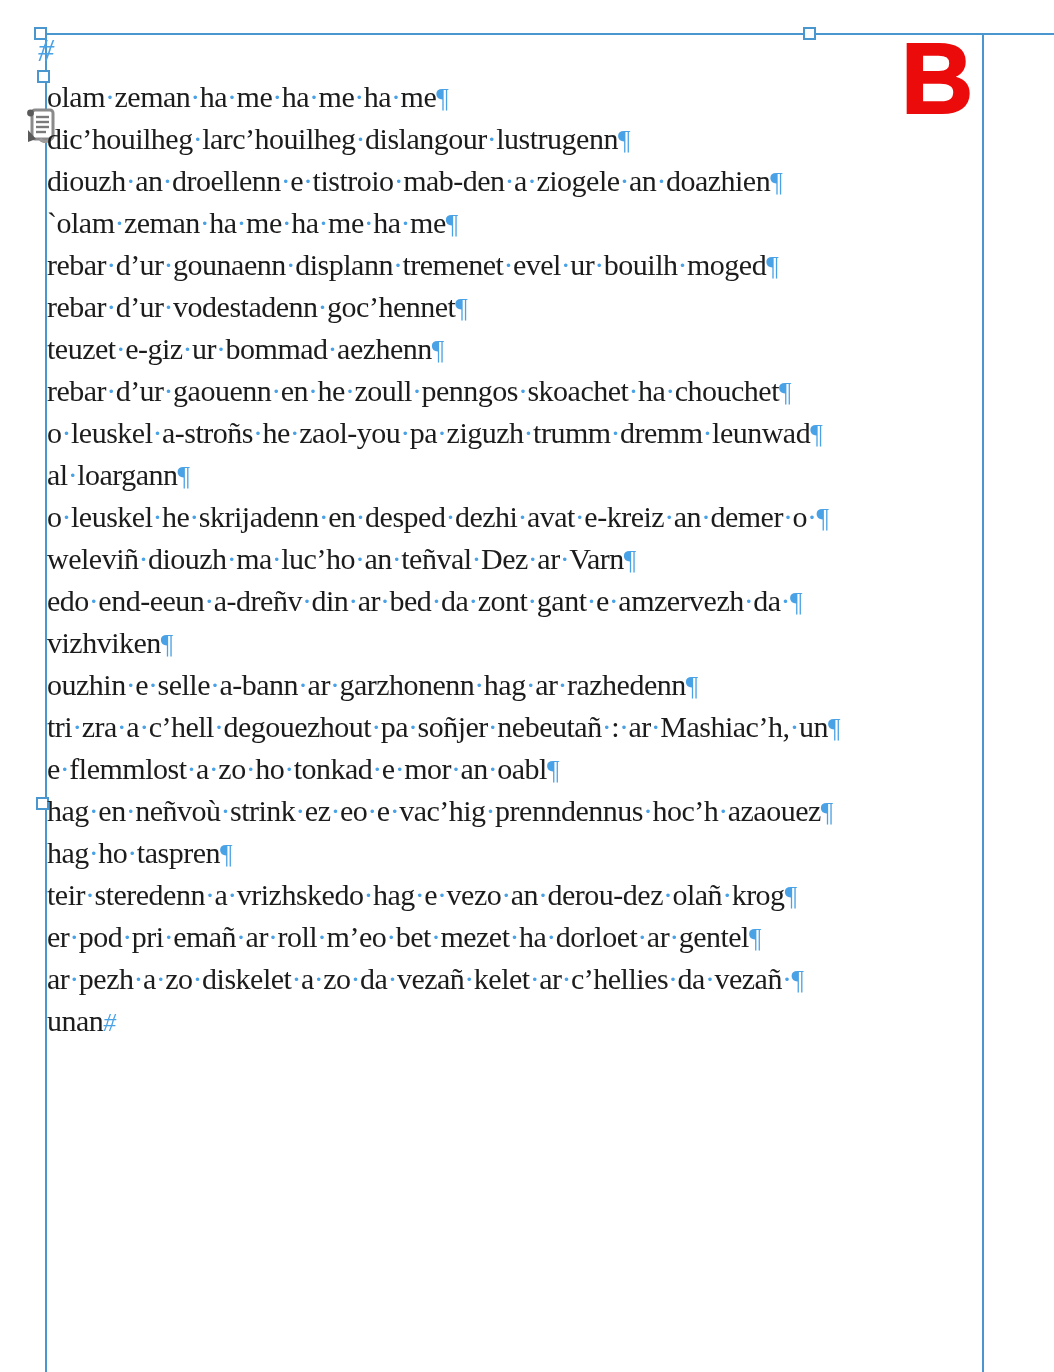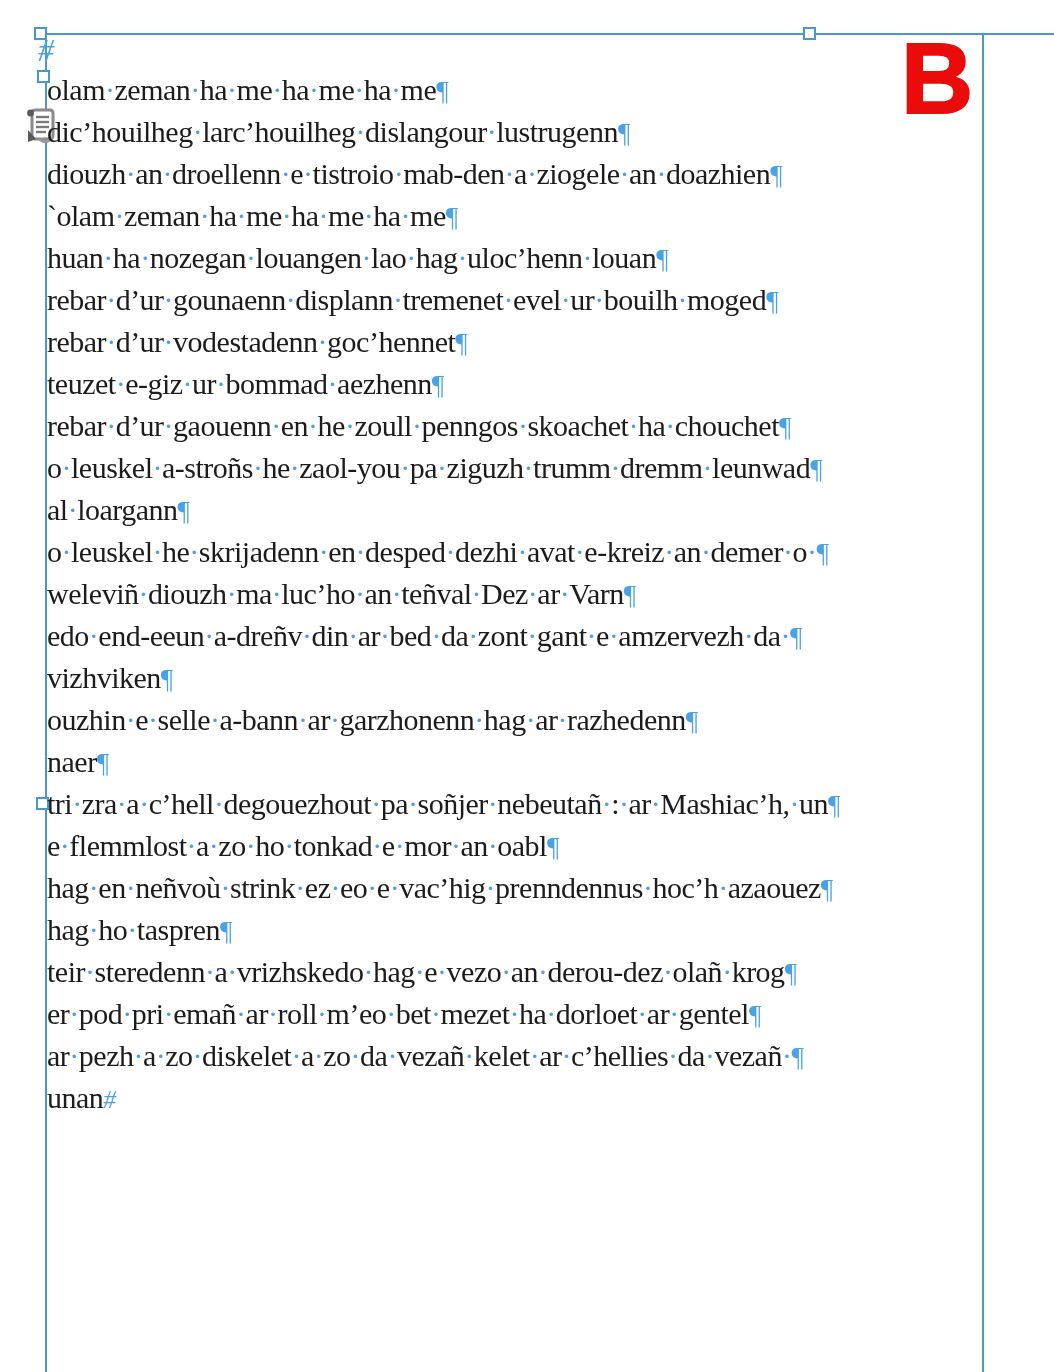--- a/index.html
+++ b/index.html
@@ -44,21 +44,21 @@
     position:absolute;left:901px;top:28px;
     font-family:"Liberation Sans", sans-serif;
     font-weight:bold;font-size:100px;line-height:1;
     color:var(--red);
     -webkit-text-stroke:2px var(--red);
   }
   
   .text-area{
     position:absolute;left:47px;top:68px;width:992px;
     color:var(--text);
-    font-size:30px;line-height:43px;letter-spacing:-0.5px;
+    font-size:30px;line-height:58px;letter-spacing:-0.5px;
   }
   .line{height:42px;white-space:nowrap;}
   .line.right{text-align:left;}
   .sp{color:var(--marks);}
   .mark{color:var(--marks);}
   .end-pilcrow{font-size:0.92em;}
   .end-hash{font-style:italic;font-size:0.85em;}
   .line.right .mark{display:inline-block;width:0;overflow:visible;}
 </style>
 </head>
@@ -88,33 +88,31 @@
     <path d="M14 33 a7 7 0 0 0 12 -2" fill="none" stroke="#9a9a9a" stroke-width="3"></path>
   </svg>
 
   <div class="corner-letter">B</div>
 
   <div class="text-area">
       <div class="line left">olam<span class="sp">·</span>zeman<span class="sp">·</span>ha<span class="sp">·</span>me<span class="sp">·</span>ha<span class="sp">·</span>me<span class="sp">·</span>ha<span class="sp">·</span>me<span class="mark end-pilcrow">¶</span></div>
       <div class="line left">dic’houilheg<span class="sp">·</span>larc’houilheg<span class="sp">·</span>dislangour<span class="sp">·</span>lustrugenn<span class="mark end-pilcrow">¶</span></div>
       <div class="line left">diouzh<span class="sp">·</span>an<span class="sp">·</span>droellenn<span class="sp">·</span>e<span class="sp">·</span>tistroio<span class="sp">·</span>mab-den<span class="sp">·</span>a<span class="sp">·</span>ziogele<span class="sp">·</span>an<span class="sp">·</span>doazhien<span class="mark end-pilcrow">¶</span></div>
       <div class="line left">`olam<span class="sp">·</span>zeman<span class="sp">·</span>ha<span class="sp">·</span>me<span class="sp">·</span>ha<span class="sp">·</span>me<span class="sp">·</span>ha<span class="sp">·</span>me<span class="mark end-pilcrow">¶</span></div>
-      <div class="line left">huan<span class="sp">·</span>ha<span class="sp">·</span>nozegan<span class="sp">·</span>louangen<span class="sp">·</span>lao<span class="sp">·</span>hag<span class="sp">·</span>uloc’henn<span class="sp">·</span>louan<span class="mark end-pilcrow">¶</span></div>
       <div class="line left">rebar<span class="sp">·</span>d’ur<span class="sp">·</span>gounaenn<span class="sp">·</span>displann<span class="sp">·</span>tremenet<span class="sp">·</span>evel<span class="sp">·</span>ur<span class="sp">·</span>bouilh<span class="sp">·</span>moged<span class="mark end-pilcrow">¶</span></div>
       <div class="line left">rebar<span class="sp">·</span>d’ur<span class="sp">·</span>vodestadenn<span class="sp">·</span>goc’hennet<span class="mark end-pilcrow">¶</span></div>
       <div class="line left">teuzet<span class="sp">·</span>e-giz<span class="sp">·</span>ur<span class="sp">·</span>bommad<span class="sp">·</span>aezhenn<span class="mark end-pilcrow">¶</span></div>
       <div class="line left">rebar<span class="sp">·</span>d’ur<span class="sp">·</span>gaouenn<span class="sp">·</span>en<span class="sp">·</span>he<span class="sp">·</span>zoull<span class="sp">·</span>penngos<span class="sp">·</span>skoachet<span class="sp">·</span>ha<span class="sp">·</span>chouchet<span class="mark end-pilcrow">¶</span></div>
       <div class="line left">o<span class="sp">·</span>leuskel<span class="sp">·</span>a-stroñs<span class="sp">·</span>he<span class="sp">·</span>zaol-you<span class="sp">·</span>pa<span class="sp">·</span>ziguzh<span class="sp">·</span>trumm<span class="sp">·</span>dremm<span class="sp">·</span>leunwad<span class="mark end-pilcrow">¶</span></div>
       <div class="line right">al<span class="sp">·</span>loargann<span class="mark end-pilcrow">¶</span></div>
       <div class="line left">o<span class="sp">·</span>leuskel<span class="sp">·</span>he<span class="sp">·</span>skrijadenn<span class="sp">·</span>en<span class="sp">·</span>desped<span class="sp">·</span>dezhi<span class="sp">·</span>avat<span class="sp">·</span>e-kreiz<span class="sp">·</span>an<span class="sp">·</span>demer<span class="sp">·</span>o<span class="sp">·</span><span class="mark end-pilcrow">¶</span></div>
       <div class="line right">weleviñ<span class="sp">·</span>diouzh<span class="sp">·</span>ma<span class="sp">·</span>luc’ho<span class="sp">·</span>an<span class="sp">·</span>teñval<span class="sp">·</span>Dez<span class="sp">·</span>ar<span class="sp">·</span>Varn<span class="mark end-pilcrow">¶</span></div>
       <div class="line left">edo<span class="sp">·</span>end-eeun<span class="sp">·</span>a-dreñv<span class="sp">·</span>din<span class="sp">·</span>ar<span class="sp">·</span>bed<span class="sp">·</span>da<span class="sp">·</span>zont<span class="sp">·</span>gant<span class="sp">·</span>e<span class="sp">·</span>amzervezh<span class="sp">·</span>da<span class="sp">·</span><span class="mark end-pilcrow">¶</span></div>
       <div class="line right">vizhviken<span class="mark end-pilcrow">¶</span></div>
       <div class="line left">ouzhin<span class="sp">·</span>e<span class="sp">·</span>selle<span class="sp">·</span>a-bann<span class="sp">·</span>ar<span class="sp">·</span>garzhonenn<span class="sp">·</span>hag<span class="sp">·</span>ar<span class="sp">·</span>razhedenn<span class="mark end-pilcrow">¶</span></div>
-      <div class="line right">naer<span class="mark end-pilcrow">¶</span></div>
       <div class="line left">tri<span class="sp">·</span>zra<span class="sp">·</span>a<span class="sp">·</span>c’hell<span class="sp">·</span>degouezhout<span class="sp">·</span>pa<span class="sp">·</span>soñjer<span class="sp">·</span>nebeutañ<span class="sp">·</span>:<span class="sp">·</span>ar<span class="sp">·</span>Mashiac’h,<span class="sp">·</span>un<span class="mark end-pilcrow">¶</span></div>
       <div class="line left">e<span class="sp">·</span>flemmlost<span class="sp">·</span>a<span class="sp">·</span>zo<span class="sp">·</span>ho<span class="sp">·</span>tonkad<span class="sp">·</span>e<span class="sp">·</span>mor<span class="sp">·</span>an<span class="sp">·</span>oabl<span class="mark end-pilcrow">¶</span></div>
       <div class="line left">hag<span class="sp">·</span>en<span class="sp">·</span>neñvoù<span class="sp">·</span>strink<span class="sp">·</span>ez<span class="sp">·</span>eo<span class="sp">·</span>e<span class="sp">·</span>vac’hig<span class="sp">·</span>prenndennus<span class="sp">·</span>hoc’h<span class="sp">·</span>azaouez<span class="mark end-pilcrow">¶</span></div>
       <div class="line right">hag<span class="sp">·</span>ho<span class="sp">·</span>taspren<span class="mark end-pilcrow">¶</span></div>
       <div class="line left">teir<span class="sp">·</span>steredenn<span class="sp">·</span>a<span class="sp">·</span>vrizhskedo<span class="sp">·</span>hag<span class="sp">·</span>e<span class="sp">·</span>vezo<span class="sp">·</span>an<span class="sp">·</span>derou-dez<span class="sp">·</span>olañ<span class="sp">·</span>krog<span class="mark end-pilcrow">¶</span></div>
       <div class="line left">er<span class="sp">·</span>pod<span class="sp">·</span>pri<span class="sp">·</span>emañ<span class="sp">·</span>ar<span class="sp">·</span>roll<span class="sp">·</span>m’eo<span class="sp">·</span>bet<span class="sp">·</span>mezet<span class="sp">·</span>ha<span class="sp">·</span>dorloet<span class="sp">·</span>ar<span class="sp">·</span>gentel<span class="mark end-pilcrow">¶</span></div>
       <div class="line left">ar<span class="sp">·</span>pezh<span class="sp">·</span>a<span class="sp">·</span>zo<span class="sp">·</span>diskelet<span class="sp">·</span>a<span class="sp">·</span>zo<span class="sp">·</span>da<span class="sp">·</span>vezañ<span class="sp">·</span>kelet<span class="sp">·</span>ar<span class="sp">·</span>c’hellies<span class="sp">·</span>da<span class="sp">·</span>vezañ<span class="sp">·</span><span class="mark end-pilcrow">¶</span></div>
       <div class="line right">unan<span class="mark end-hash">#</span></div>
     </div>
 

